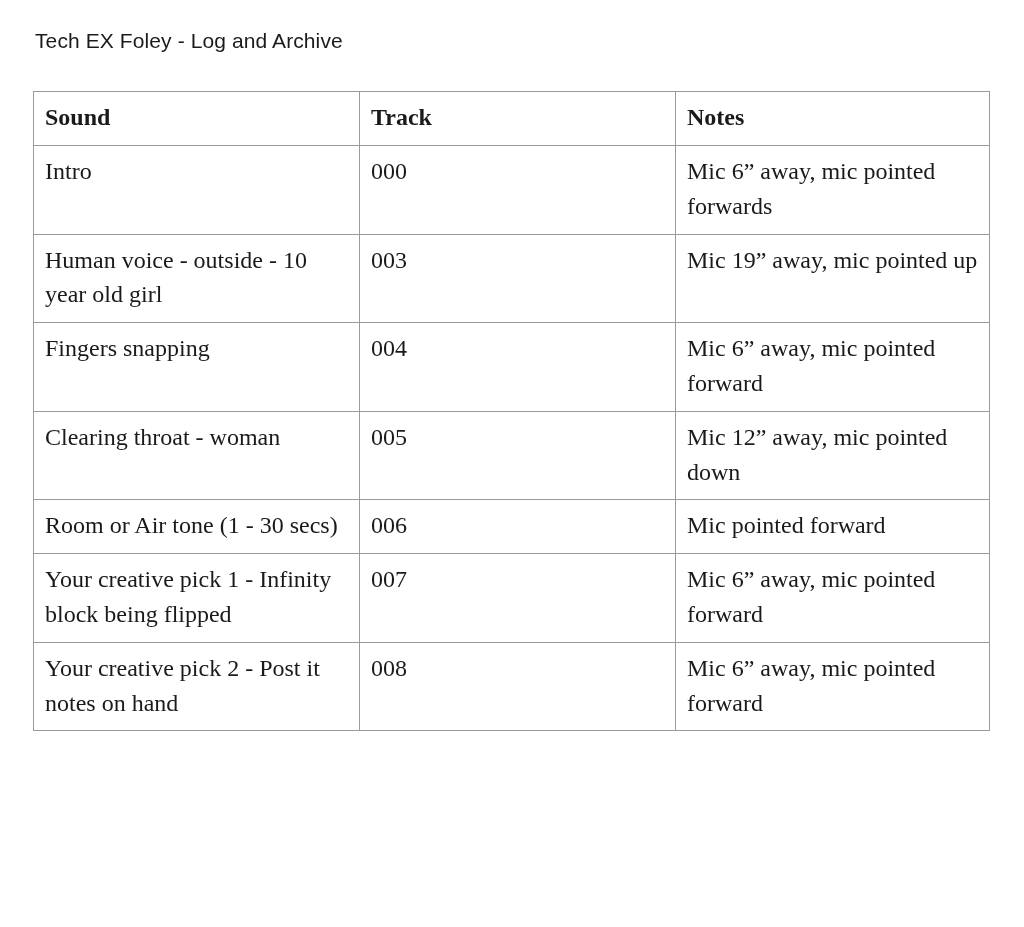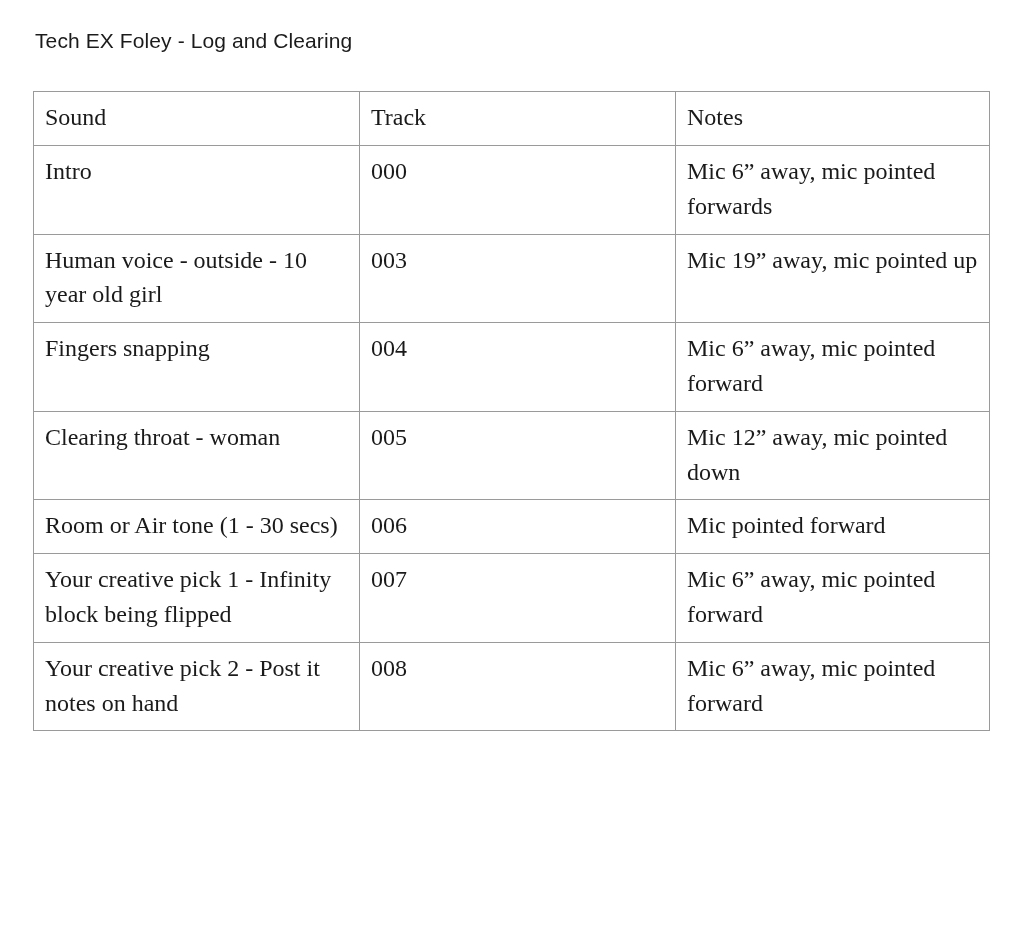--- a/index.html
+++ b/index.html
@@ -46,33 +46,33 @@
     border: 1px solid #9a9a9a;
     vertical-align: top;
     padding: 8px 10px 10px 11px;
     font-size: 24px;
     line-height: 1.45;
     font-weight: 400;
     color: #1a1a1a;
     text-align: left;
   }
   table.log-table th {
-    font-weight: 400;
+    font-weight: 700;
   }
   .cell-text {
     display: block;
     white-space: pre-wrap;
   }
 </style>
 </head>
 <body>
 
 <div class="page">
 
-  <h1 class="doc-title">Tech EX Foley - Log and Clearing</h1>
+  <h1 class="doc-title">Tech EX Foley - Log and Archive</h1>
 
   <table class="log-table">
     <colgroup>
       <col class="c-sound">
       <col class="c-track">
       <col class="c-notes">
     </colgroup>
     <thead>
       <tr>
         <th>

